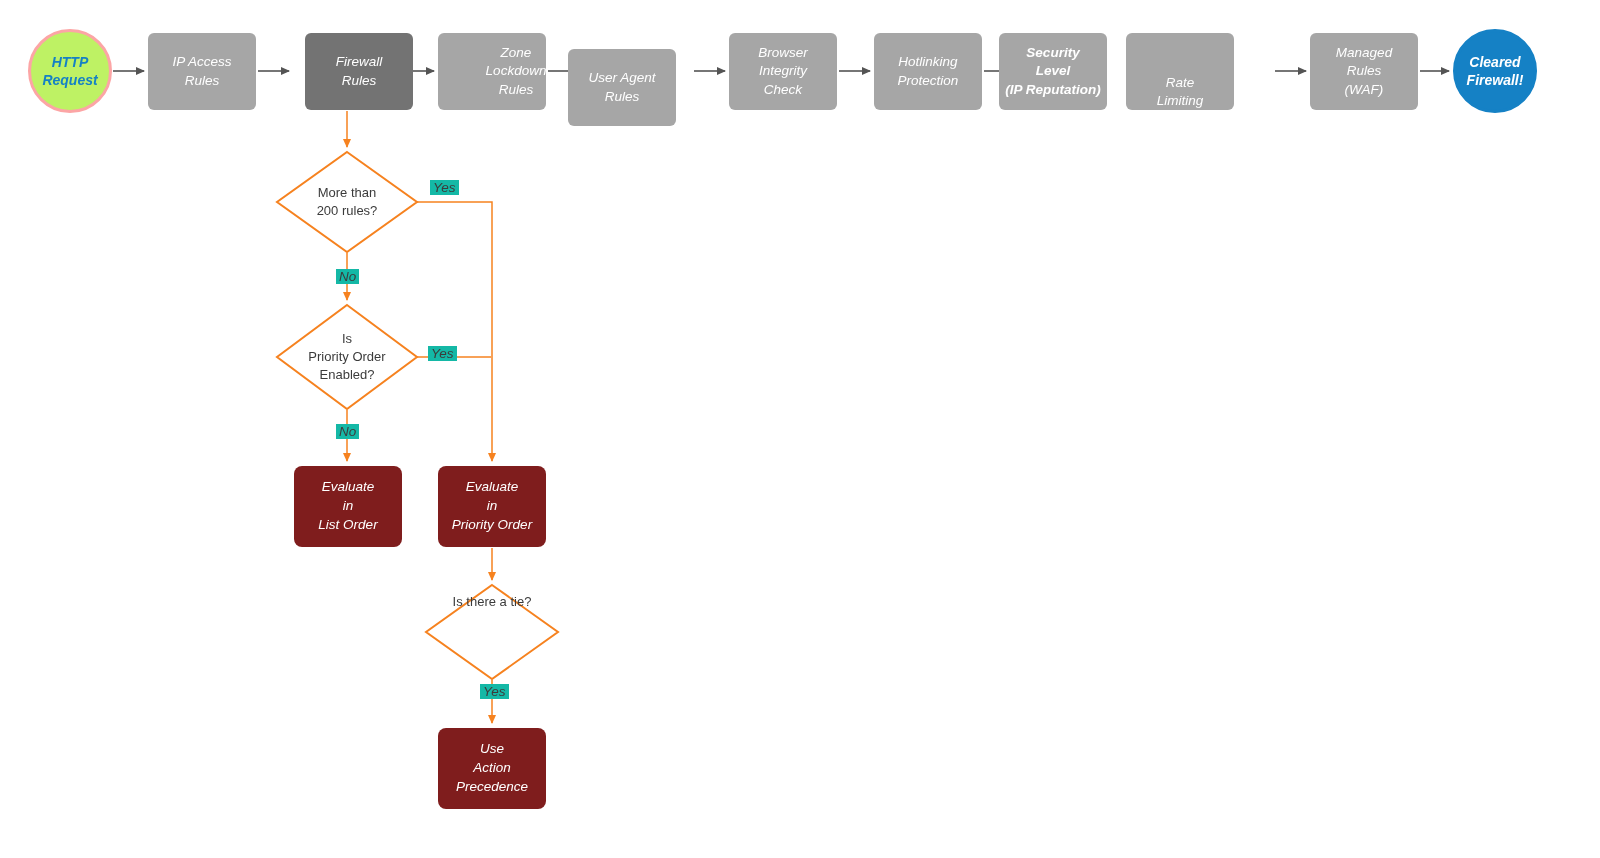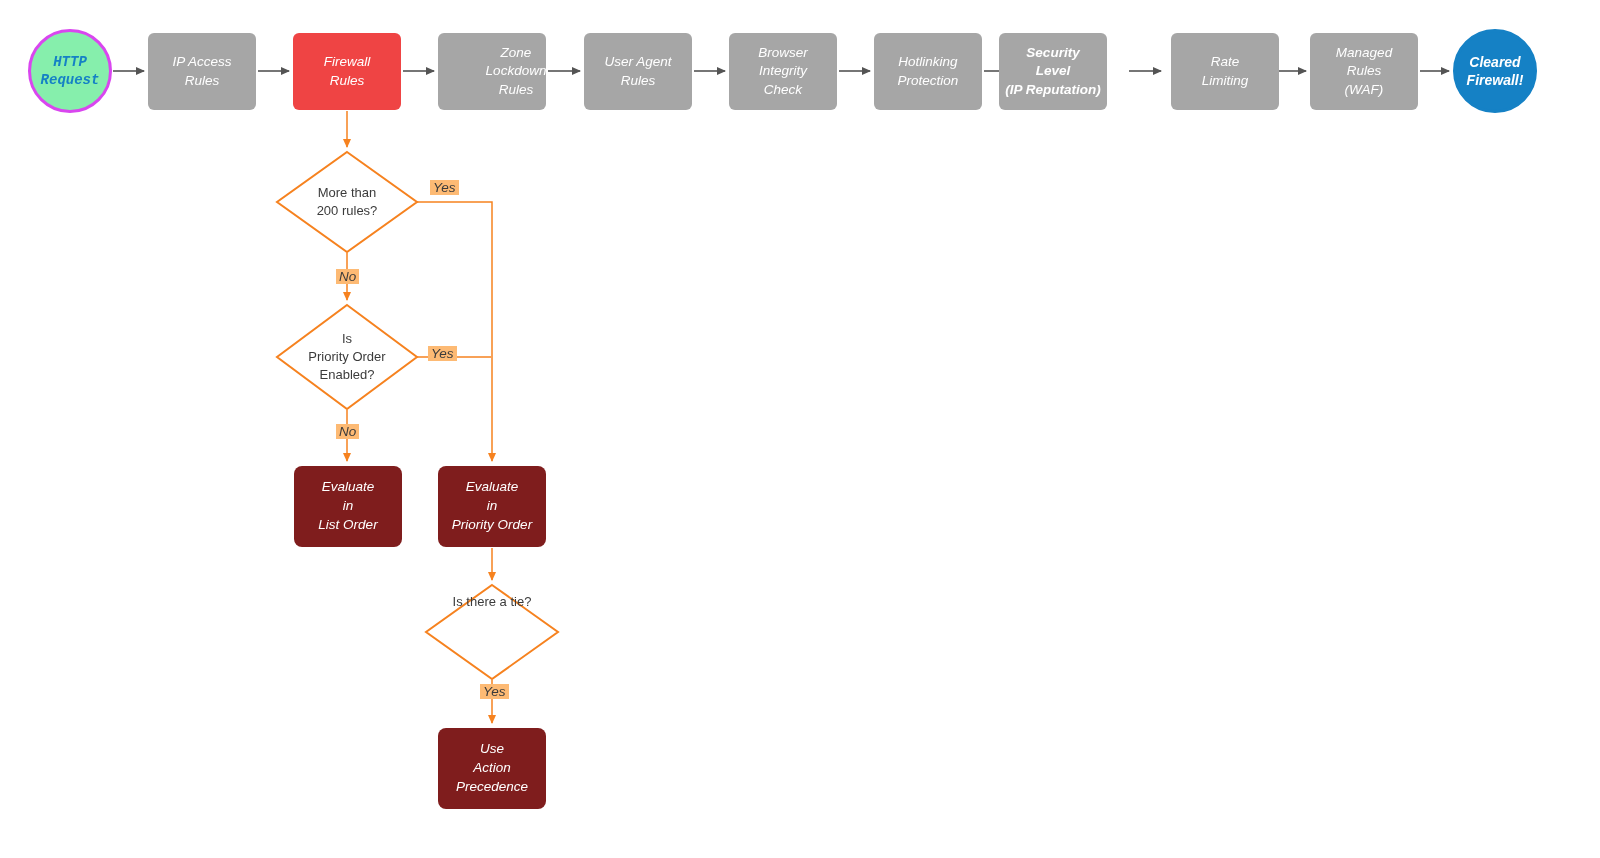--- a/index.html
+++ b/index.html
@@ -24,55 +24,55 @@
   .step {
     width: 108px; height: 77px;
     border-radius: 6px;
     color: #ffffff;
     font-style: italic;
     font-size: 13.5px;
     line-height: 1.35;
     top: 33px;
   }
   .step.gray { background: #A6A6A6; }
-  .step.orange { background: #ef4444; }
+  .step.orange { background: #737373; margin-left: 12px; }
   .action {
     width: 108px; height: 81px;
     border-radius: 8px;
     background: #7f1d1d;
     color: #ffffff;
     font-style: italic;
     font-size: 13.5px;
     line-height: 1.4;
   }
   .circle {
     width: 84px; height: 84px;
     border-radius: 50%;
     font-weight: bold;
     font-style: italic;
     font-size: 14px;
     line-height: 1.3;
     top: 29px;
   }
-  .circle.start { background: #86efac; border: 3px solid #d946ef; color: #1581C5; font-family: Liberation Mono, monospace; }
+  .circle.start { background: #bef264; border: 3px solid #fca5a5; color: #1581C5; }
   .circle.end   { background: #1581C5; border: 3px solid #1581C5; color: #ffffff; }
   .decision-label {
     position: absolute;
     text-align: center;
     white-space: pre-line;
     font-size: 13px;
     color: #3B3B3B;
     line-height: 1.4;
   }
   .edge-label {
     position: absolute;
     font-style: italic;
     font-size: 13.5px;
     color: #3B3B3B;
-    background: #fdba74;
+    background: #14b8a6;
     padding: 0 3px;
   }
 </style>
 </head>
 <body>
 
 <div class="canvas">
 
   <svg class="wires" width="1600" height="858" viewBox="0 0 1600 858">
     <defs>
@@ -129,39 +129,39 @@
   </div>
   <div class="node step orange" style="left:293px;">
     <span>Firewall
 Rules</span>
   </div>
   <div class="node step gray" style="left:438px;padding-left:48px;">
     <span>Zone
 Lockdown
 Rules</span>
   </div>
-  <div class="node step gray" style="left:584px;">
+  <div class="node step gray" style="left:568px;margin-top:16px;">
     <span>User Agent
 Rules</span>
   </div>
   <div class="node step gray" style="left:729px;">
     <span>Browser
 Integrity
 Check</span>
   </div>
   <div class="node step gray" style="left:874px;">
     <span>Hotlinking
 Protection</span>
   </div>
   <div class="node step gray" style="left:999px;font-weight:bold;">
     <span>Security
 Level
 (IP Reputation)</span>
   </div>
-  <div class="node step gray" style="left:1171px;">
+  <div class="node step gray" style="left:1126px;align-items:flex-end;">
     <span>Rate
 Limiting</span>
   </div>
   <div class="node step gray" style="left:1310px;">
     <span>Managed
 Rules
 (WAF)</span>
   </div>
 
   <div class="decision-label" style="left:277px; top:184px; width:140px;">More than

